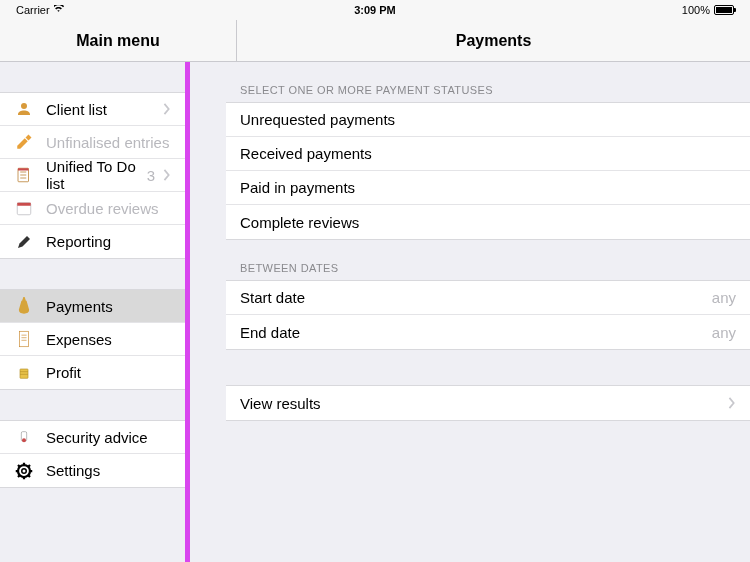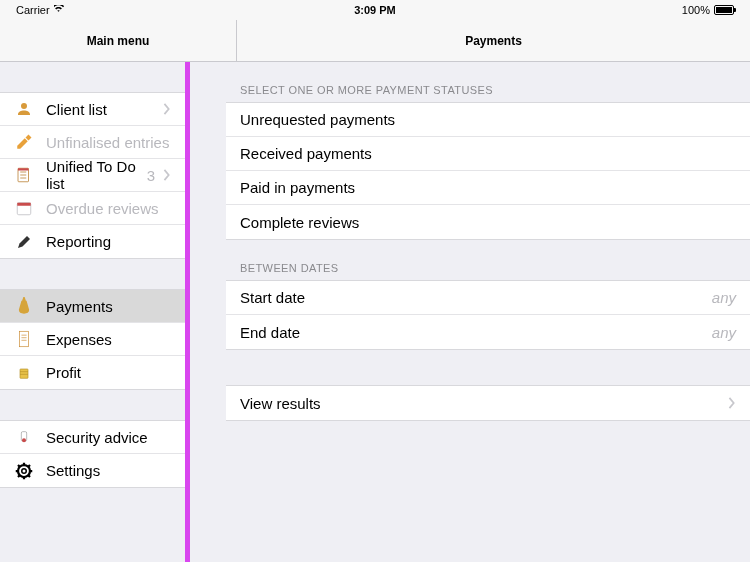--- a/index.html
+++ b/index.html
@@ -9,21 +9,21 @@
     .statusbar { position: absolute; top: 0; left: 0; right: 0; height: 20px; display: flex; align-items: center; justify-content: space-between; padding: 0 16px; font-size: 11px; color: #000; background: #f7f7f7; }
     .sb-left, .sb-right { display: flex; align-items: center; gap: 4px; }
     .sb-center { position: absolute; left: 50%; transform: translateX(-50%); font-weight: 600; }
     .wifi-icon { width: 12px; height: 9px; }
     .batt { display:flex; align-items:center; gap:2px;}
     .batt-body { width: 20px; height: 10px; border: 1px solid #000; border-radius: 2px; position: relative; }
     .batt-body::after { content:""; position:absolute; right:-3px; top:2px; width:2px; height:4px; background:#000; border-radius:0 1px 1px 0;}
     .batt-fill { position:absolute; left:1px; top:1px; bottom:1px; right:1px; background:#000; }
 
     
-    .titlebar { position:absolute; top:20px; height:42px; display:flex; align-items:center; justify-content:center; font-size:12px; font-weight:600; color:#000; background:#f7f7f7; border-bottom:1px solid #c9c9ce; }
+    .titlebar { position:absolute; top:20px; height:42px; display:flex; align-items:center; justify-content:center; font-size:16px; font-weight:600; color:#000; background:#f7f7f7; border-bottom:1px solid #c9c9ce; }
     .titlebar.left { left:0; width:237px; border-right:1px solid #c9c9ce;}
     .titlebar.right { left:237px; right:0;}
 
     
     .pane { position:absolute; top:62px; bottom:0; background:#efeff4; overflow:hidden;}
     .pane.left  { left:0; width:190px; border-right:5px solid #d946ef;}
     .pane.right { left:226px; right:0;}
 
     
     .spacer { height:30px; }
@@ -34,21 +34,21 @@
     .row .label { flex:1;}
     .row.disabled .label { color:#b8b8bd;}
     .row.selected { background:#d9d9d9;}
     .row .accessory { color:#c7c7cc; font-size:15px; display:flex; align-items:center; gap:8px;}
     .row .badge { color:#b8b8bd; font-size:15px;}
     .chevron { width:8px; height:12px;}
     .checkmark { color:#1f7aff; font-size:16px; font-weight:700;}
 
     
     .section-header { height:40px; display:flex; align-items:flex-end; padding:0 14px 6px; font-size:11px; color:#8a8a8e; letter-spacing:.4px; text-transform:uppercase;}
-    .row .value { color:#b8b8bd; font-size:15px; text-align:right;font-style:italic;}
+    .row .value { color:#b8b8bd; font-size:15px; text-align:right;}
 
     .pane.right .row { height:34px;}
     .pane.right .group.view { margin-top:35px;}
   </style>
 </head>
 <body>
 
 <div class="statusbar">
   <div class="sb-left">
     <span>Carrier</span>

